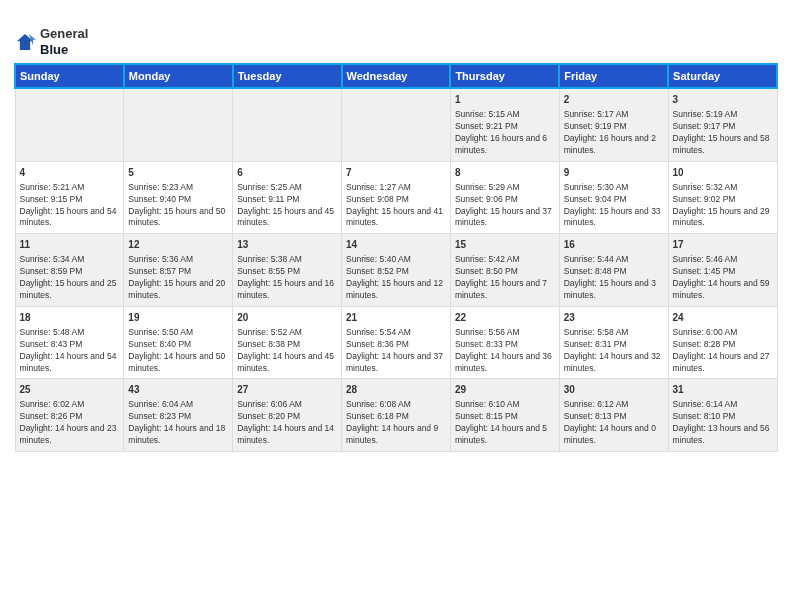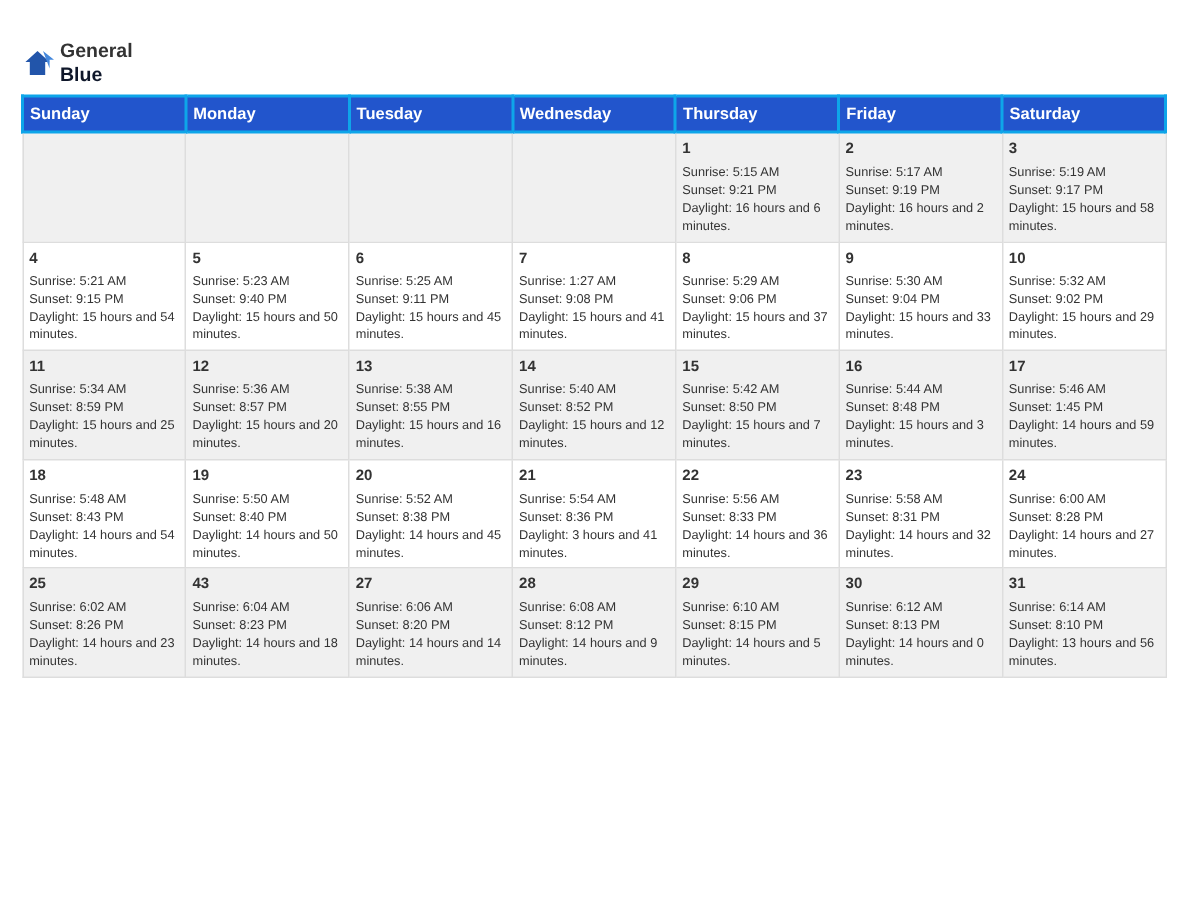--- a/index.html
+++ b/index.html
@@ -147,30 +147,30 @@
           <td><span class="day-num">13</span><span>Sunrise: 5:38 AM</span><br><span>Sunset: 8:55 PM</span><br><span>Daylight: 15 hours and 16 minutes.</span></td>
           <td><span class="day-num">14</span><span>Sunrise: 5:40 AM</span><br><span>Sunset: 8:52 PM</span><br><span>Daylight: 15 hours and 12 minutes.</span></td>
           <td><span class="day-num">15</span><span>Sunrise: 5:42 AM</span><br><span>Sunset: 8:50 PM</span><br><span>Daylight: 15 hours and 7 minutes.</span></td>
           <td><span class="day-num">16</span><span>Sunrise: 5:44 AM</span><br><span>Sunset: 8:48 PM</span><br><span>Daylight: 15 hours and 3 minutes.</span></td>
           <td><span class="day-num">17</span><span>Sunrise: 5:46 AM</span><br><span>Sunset: 1:45 PM</span><br><span>Daylight: 14 hours and 59 minutes.</span></td>
         </tr>
         <tr>
           <td><span class="day-num">18</span><span>Sunrise: 5:48 AM</span><br><span>Sunset: 8:43 PM</span><br><span>Daylight: 14 hours and 54 minutes.</span></td>
           <td><span class="day-num">19</span><span>Sunrise: 5:50 AM</span><br><span>Sunset: 8:40 PM</span><br><span>Daylight: 14 hours and 50 minutes.</span></td>
           <td><span class="day-num">20</span><span>Sunrise: 5:52 AM</span><br><span>Sunset: 8:38 PM</span><br><span>Daylight: 14 hours and 45 minutes.</span></td>
-          <td><span class="day-num">21</span><span>Sunrise: 5:54 AM</span><br><span>Sunset: 8:36 PM</span><br><span>Daylight: 3 hours and 41 minutes.</span></td>
+          <td><span class="day-num">21</span><span>Sunrise: 5:54 AM</span><br><span>Sunset: 8:36 PM</span><br><span>Daylight: 14 hours and 37 minutes.</span></td>
           <td><span class="day-num">22</span><span>Sunrise: 5:56 AM</span><br><span>Sunset: 8:33 PM</span><br><span>Daylight: 14 hours and 36 minutes.</span></td>
           <td><span class="day-num">23</span><span>Sunrise: 5:58 AM</span><br><span>Sunset: 8:31 PM</span><br><span>Daylight: 14 hours and 32 minutes.</span></td>
           <td><span class="day-num">24</span><span>Sunrise: 6:00 AM</span><br><span>Sunset: 8:28 PM</span><br><span>Daylight: 14 hours and 27 minutes.</span></td>
         </tr>
         <tr>
           <td><span class="day-num">25</span><span>Sunrise: 6:02 AM</span><br><span>Sunset: 8:26 PM</span><br><span>Daylight: 14 hours and 23 minutes.</span></td>
           <td><span class="day-num">43</span><span>Sunrise: 6:04 AM</span><br><span>Sunset: 8:23 PM</span><br><span>Daylight: 14 hours and 18 minutes.</span></td>
           <td><span class="day-num">27</span><span>Sunrise: 6:06 AM</span><br><span>Sunset: 8:20 PM</span><br><span>Daylight: 14 hours and 14 minutes.</span></td>
-          <td><span class="day-num">28</span><span>Sunrise: 6:08 AM</span><br><span>Sunset: 8:12 PM</span><br><span>Daylight: 14 hours and 9 minutes.</span></td>
+          <td><span class="day-num">28</span><span>Sunrise: 6:08 AM</span><br><span>Sunset: 6:18 PM</span><br><span>Daylight: 14 hours and 9 minutes.</span></td>
           <td><span class="day-num">29</span><span>Sunrise: 6:10 AM</span><br><span>Sunset: 8:15 PM</span><br><span>Daylight: 14 hours and 5 minutes.</span></td>
           <td><span class="day-num">30</span><span>Sunrise: 6:12 AM</span><br><span>Sunset: 8:13 PM</span><br><span>Daylight: 14 hours and 0 minutes.</span></td>
           <td><span class="day-num">31</span><span>Sunrise: 6:14 AM</span><br><span>Sunset: 8:10 PM</span><br><span>Daylight: 13 hours and 56 minutes.</span></td>
         </tr>
       </tbody>
   </table>
 
 </div>
 
 </body></html>

